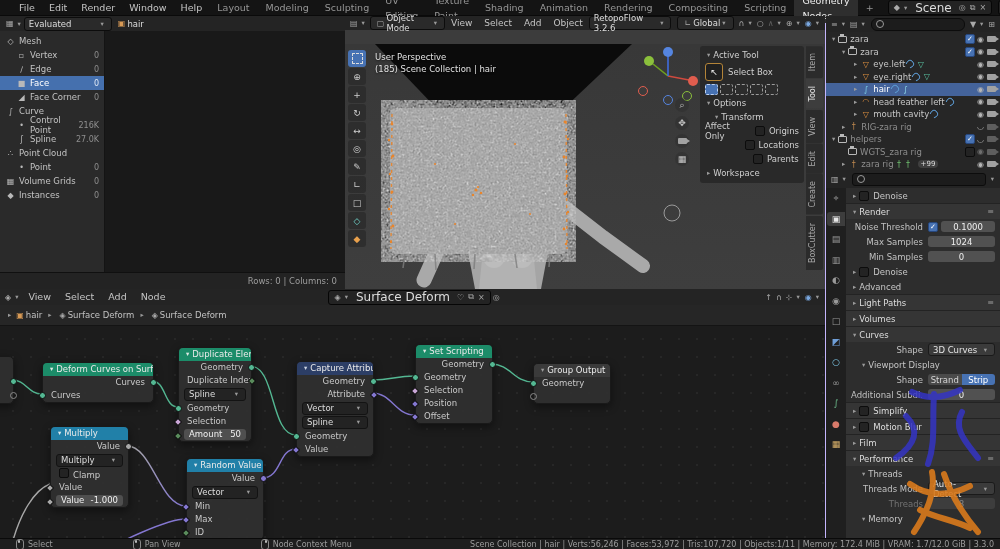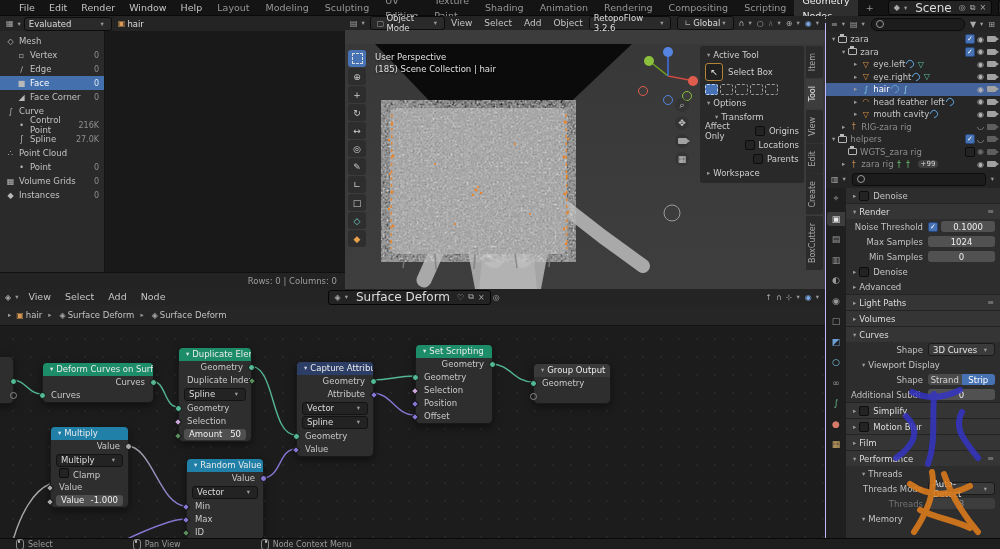--- a/index.html
+++ b/index.html
@@ -883,15 +883,16 @@
   <div class="abs status">
     <span class="mouse l"></span>
     <span>Select</span>
     <span style="width:70px"></span>
     <span class="mouse m"></span>
     <span>Pan View</span>
     <span style="width:70px"></span>
     <span class="mouse r"></span>
     <span>Node Context Menu</span>
     <span class="sp"></span>
+    <span>Scene Collection | hair | Verts:56,246 | Faces:53,972 | Tris:107,720 | Objects:1/11 | Memory: 172.4 MiB | VRAM: 1.7/12.0 GiB | 3.3.0</span>
   </div>
 
 </div>
 
 </body></html>

